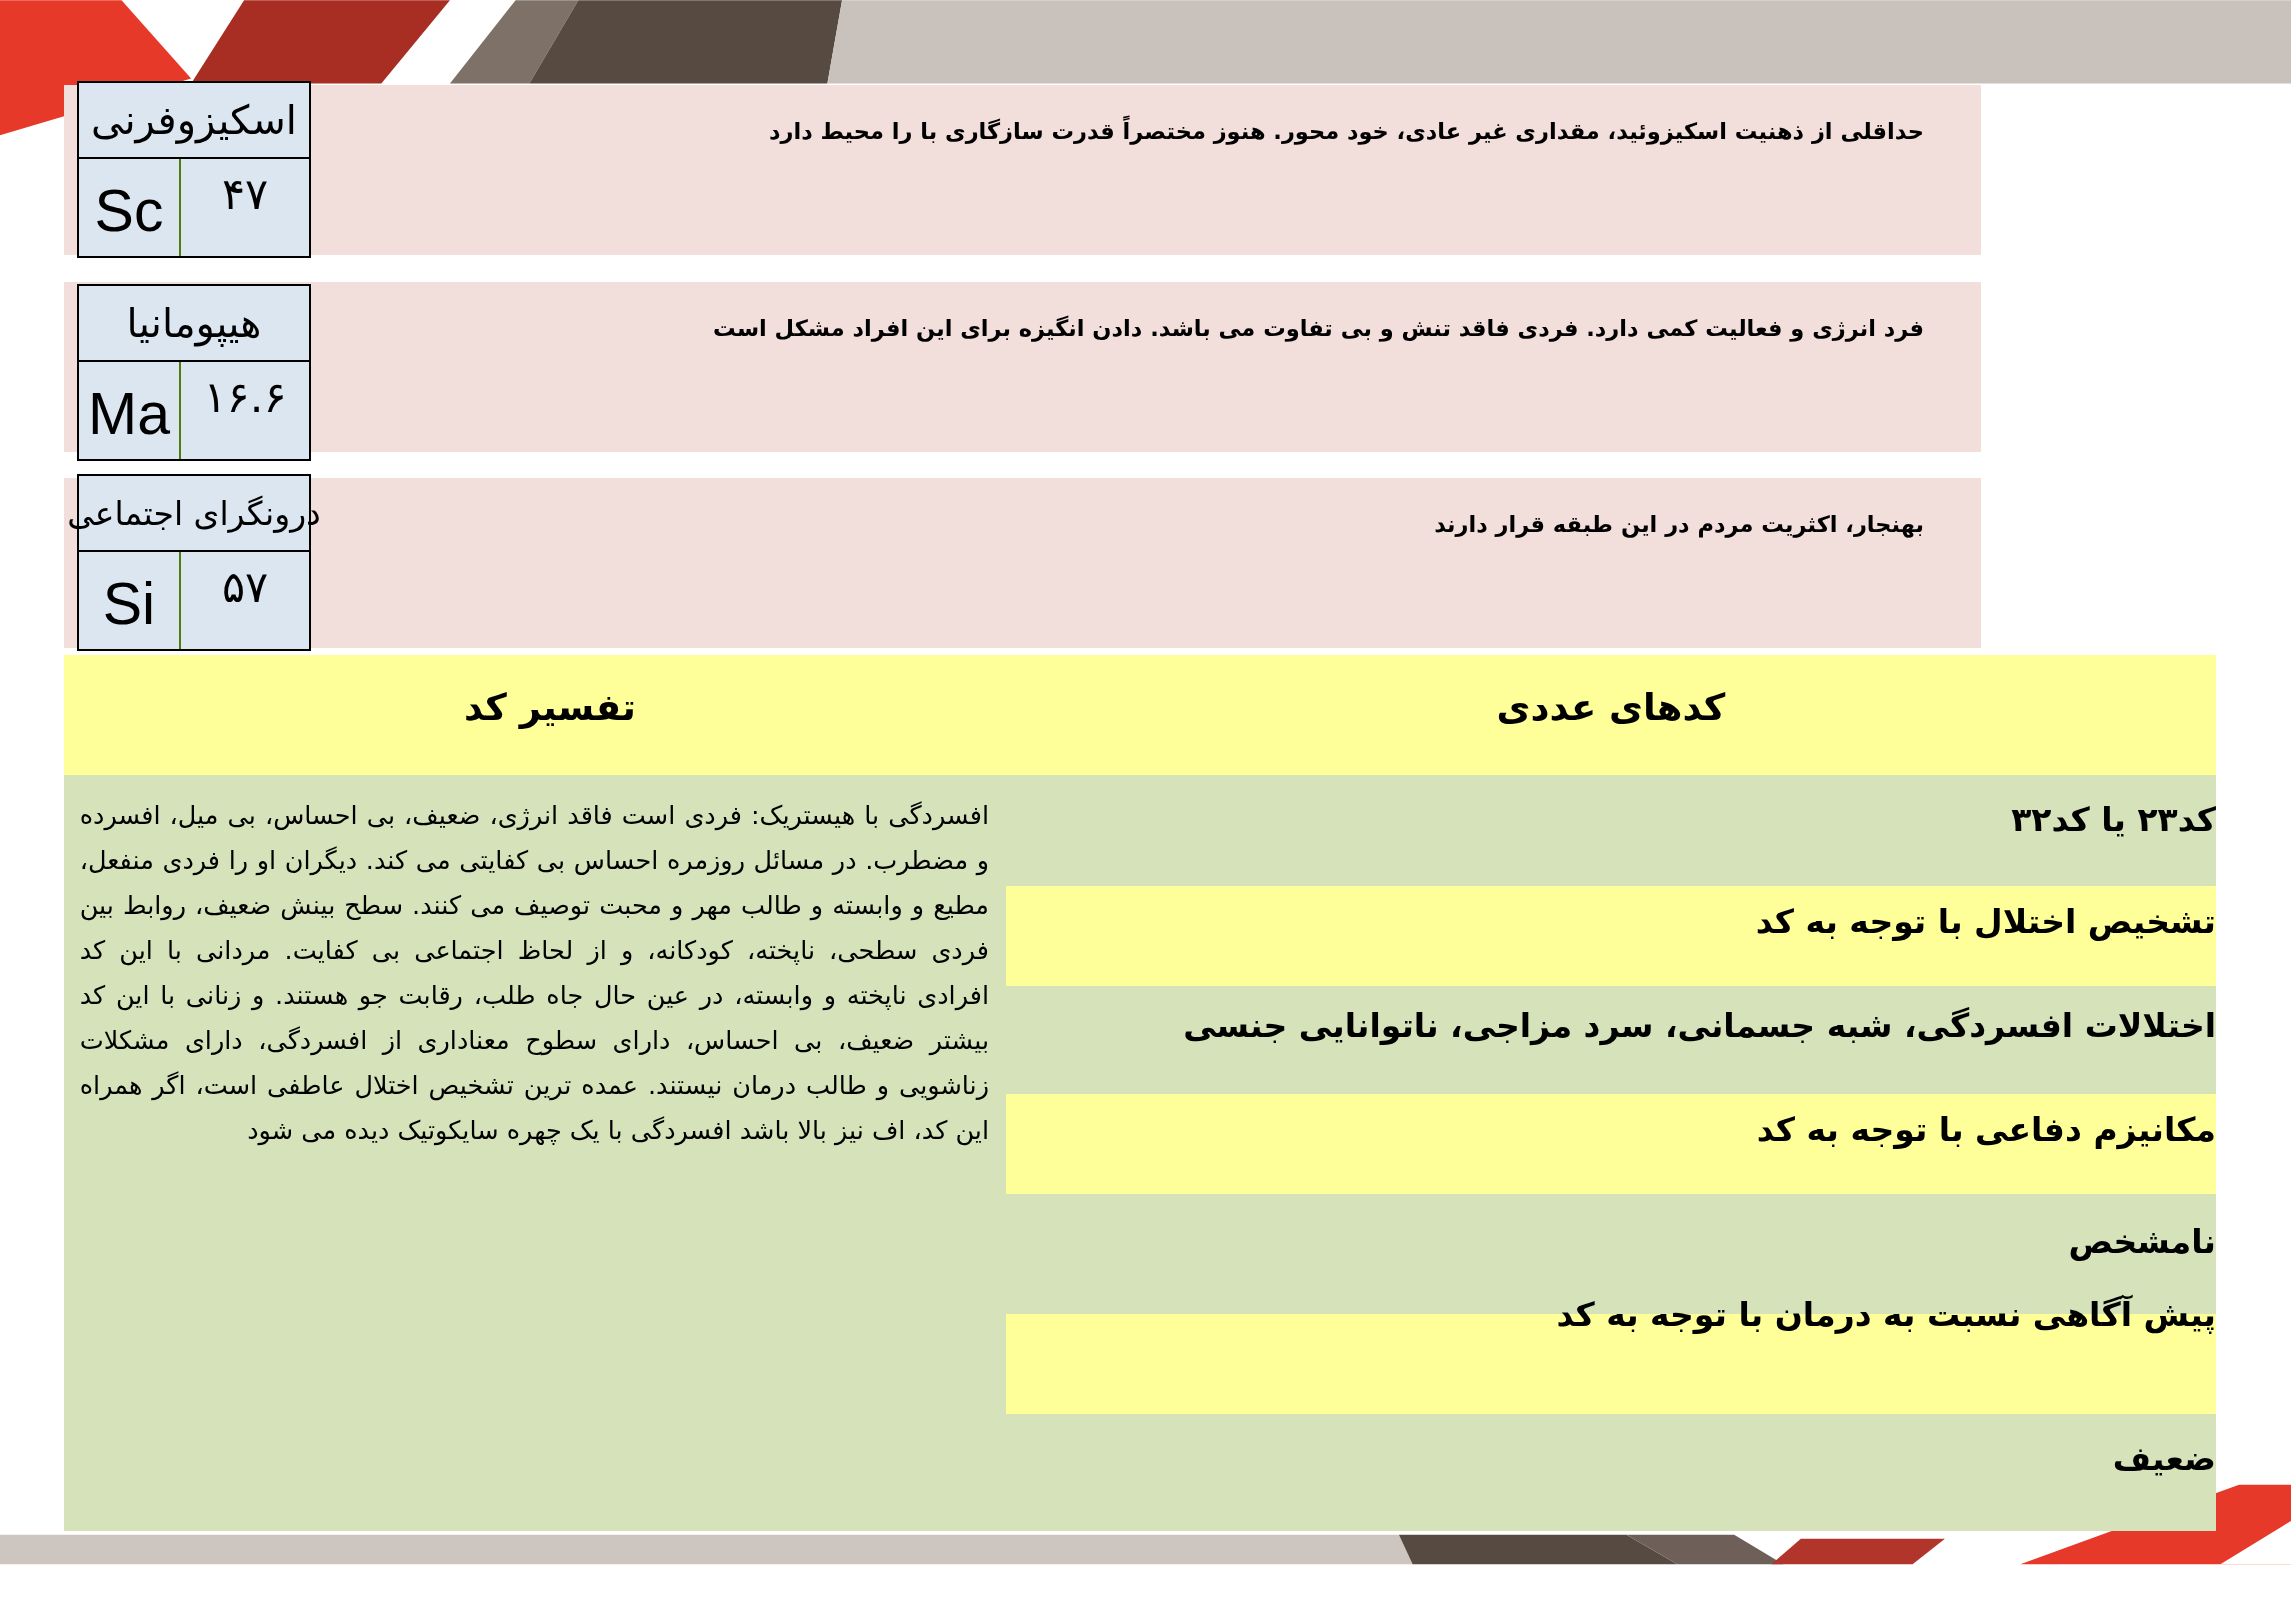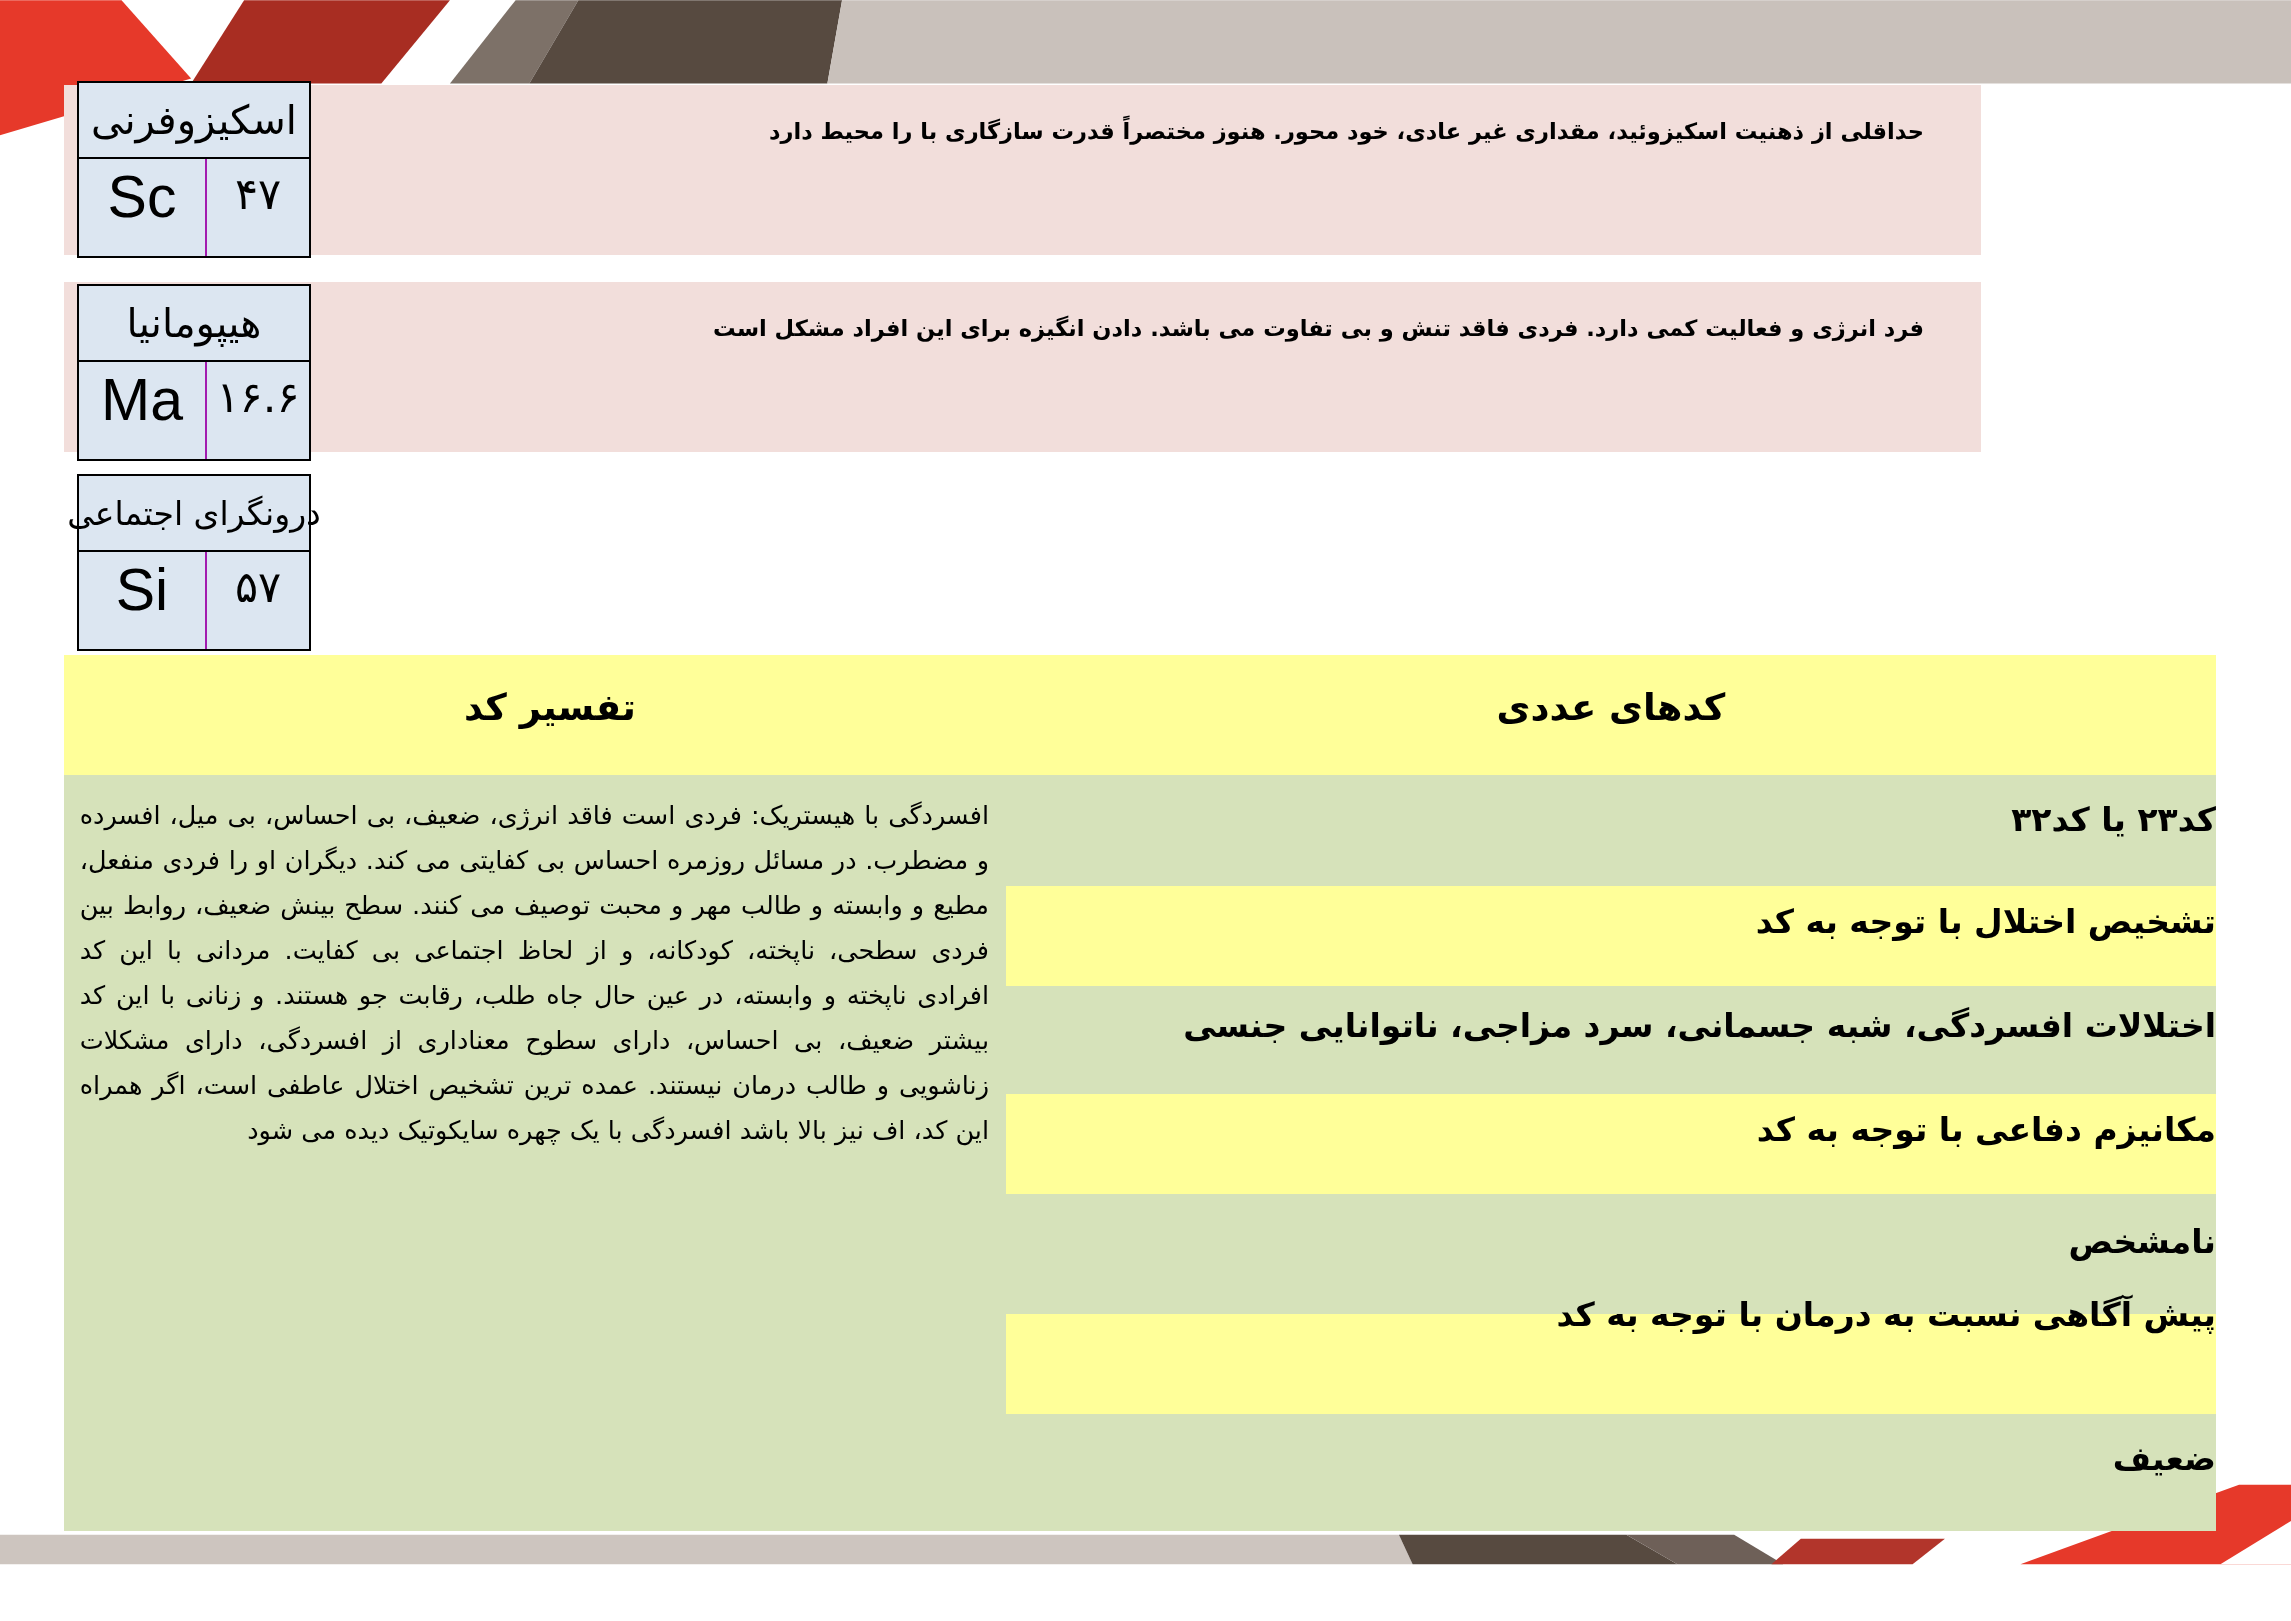--- a/index.html
+++ b/index.html
@@ -33,22 +33,22 @@
     background:var(--blue); border:2.9px solid #000; box-sizing:border-box;
     display:flex; flex-direction:column;
   }
   .elbox .title{
     height:74px; border-bottom:2px solid #000; display:flex; align-items:center; justify-content:center;
     font-size:40px; white-space:nowrap; overflow:visible;
   }
   .elbox .title.small{font-size:33px;}
   .elbox .cells{flex:1; display:flex; direction:ltr;}
   .elbox .sym{
-    width:128px; border-right:2px solid #a21caf; box-sizing:border-box;
-    display:flex; justify-content:center; align-items:flex-start; padding-top:4px;
+    width:102px; border-right:2px solid #4d7c0f; box-sizing:border-box;
+    display:flex; justify-content:center; align-items:flex-start; padding-top:18px;
     font-family:"Liberation Sans", sans-serif; font-size:59px;
   }
   .elbox .val{
     flex:1; display:flex; justify-content:center; align-items:flex-start; padding-top:9.8px;
     font-size:43px;
   }
   .tbl{
     position:absolute; left:65px; top:655px; width:2152px; height:876px;
     background:var(--green); direction:rtl;
   }
@@ -90,20 +90,23 @@
     <polygon class="fill-bright-red" points="2285,15 2338,15 2338,96 2062,96"></polygon>
     <polygon class="fill-white" points="2338,52 2338,96 2266,96"></polygon>
   </svg>
 
   <div class="band" style="top:85px;">
     <div class="band-text">حداقلی از ذهنیت اسکیزوئید، مقداری غیر عادی، خود محور. هنوز مختصراً قدرت سازگاری با را محیط دارد</div>
   </div>
   <div class="band" style="top:282px;">
     <div class="band-text">فرد انرژی و فعالیت کمی دارد. فردی فاقد تنش و بی تفاوت می باشد. دادن انگیزه برای این افراد مشکل است</div>
   </div>
+  <div class="band" style="top:478px;">
+    <div class="band-text">بهنجار، اکثریت مردم در این طبقه قرار دارند</div>
+  </div>
 
   <div class="elbox" style="top:81px;">
     <div class="title">اسکیزوفرنی</div>
     <div class="cells">
       <div class="sym">Sc</div>
       <div class="val">۴۷</div>
     </div>
   </div>
   <div class="elbox" style="top:284px;">
     <div class="title">هیپومانیا</div>

